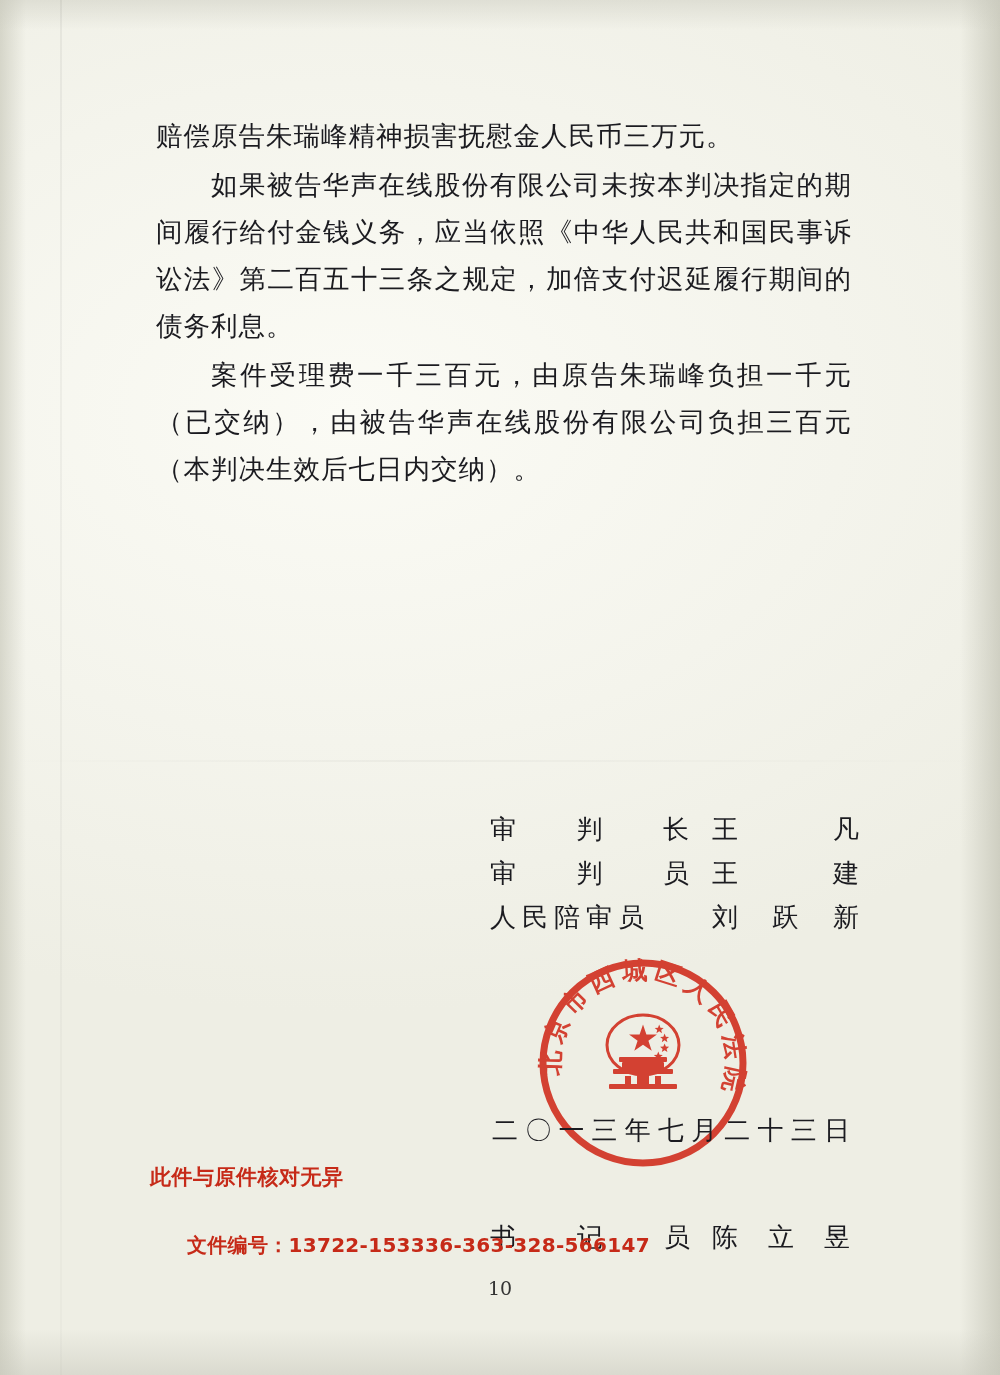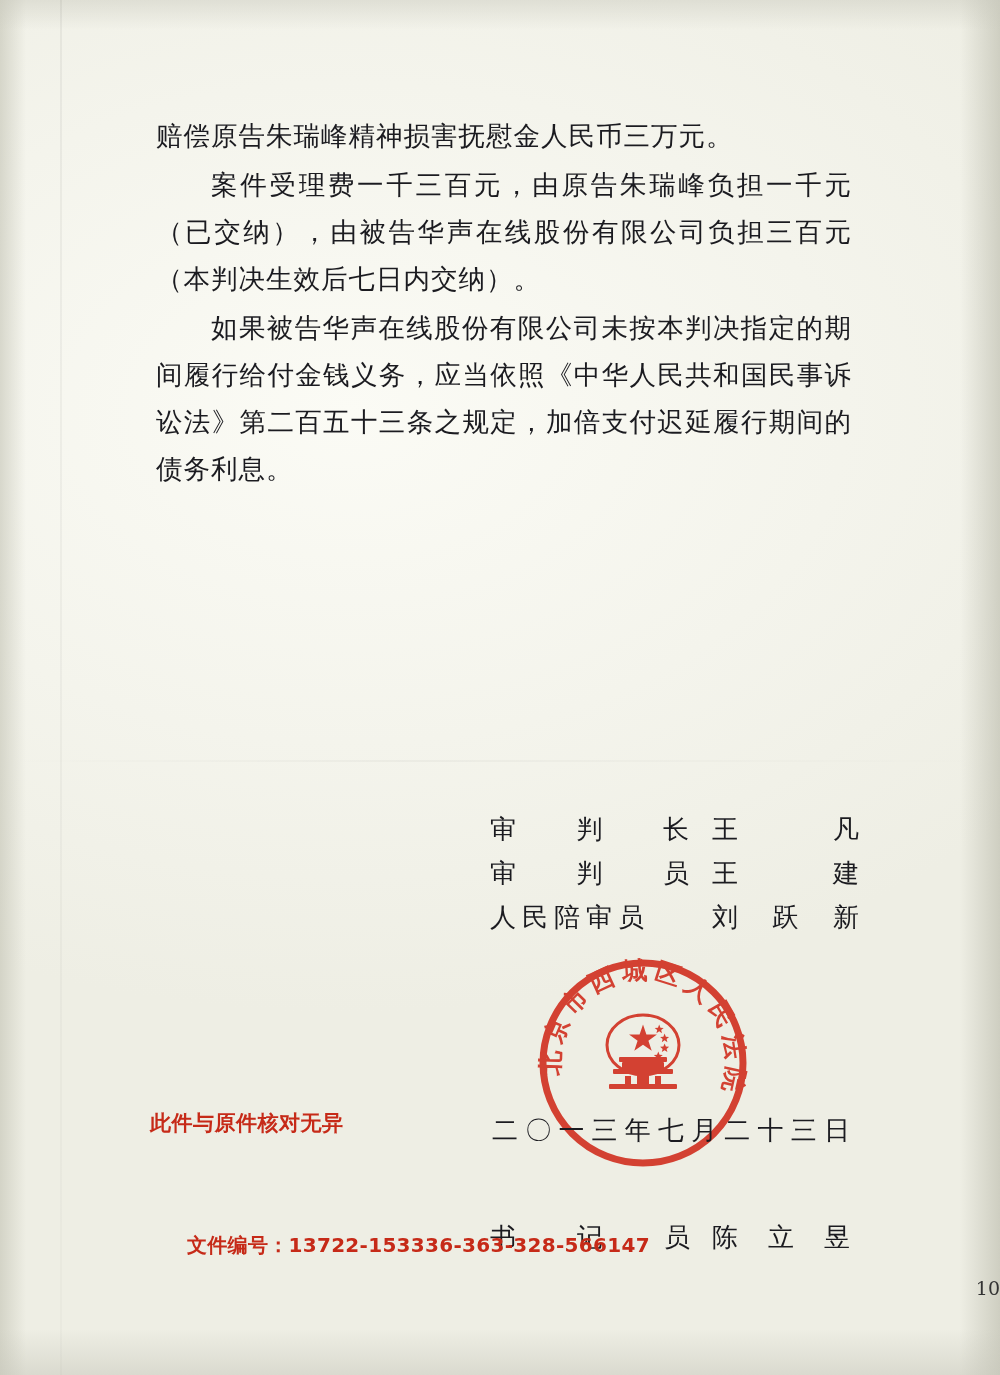--- a/index.html
+++ b/index.html
@@ -140,21 +140,21 @@
     flex: 1;
     display: flex;
     justify-content: space-between;
     padding-left: 22px;
   }
 
   
   .verify-note {
     position: absolute;
     left: 150px;
-    top: 1109px;
+    top: 1163px;
     font-size: 21px;
     color: #c62a18;
     font-family: "DejaVu Sans", "Liberation Sans", sans-serif;
     letter-spacing: 0.5px;
     font-weight: 700;
   }
   .doc-number {
     position: absolute;
     left: 150px;
     top: 1232px;
@@ -164,21 +164,21 @@
     letter-spacing: 0.3px;
     font-weight: 700;
     white-space: nowrap;
     margin-left: 37px;
   }
   .page-number {
     position: absolute;
     left: 0;
     right: 0;
     top: 1277px;
-    text-align: right;
+    text-align: center;
     font-size: 19px;
     color: #333;
     font-family: "DejaVu Serif", "Liberation Serif", serif;
   }
   
   .crease1, .crease2 {
     position: absolute;
     pointer-events: none;
   }
   .crease1 {
@@ -196,22 +196,22 @@
 <div class="page">
   <div class="scan-edge-left"></div>
   <div class="scan-edge-right"></div>
   <div class="scan-edge-top"></div>
   <div class="scan-edge-bottom"></div>
   <div class="crease1"></div>
   <div class="crease2"></div>
 
   <div class="content body-text">
     <p>赔偿原告朱瑞峰精神损害抚慰金人民币三万元。</p>
+    <p class="indent">如果被告华声在线股份有限公司未按本判决指定的期间履行给付金钱义务，应当依照《中华人民共和国民事诉讼法》第二百五十三条之规定，加倍支付迟延履行期间的债务利息。</p>
     <p class="indent">案件受理费一千三百元，由原告朱瑞峰负担一千元（已交纳），由被告华声在线股份有限公司负担三百元（本判决生效后七日内交纳）。</p>
-    <p class="indent">如果被告华声在线股份有限公司未按本判决指定的期间履行给付金钱义务，应当依照《中华人民共和国民事诉讼法》第二百五十三条之规定，加倍支付迟延履行期间的债务利息。</p>
   </div>
 
   <div class="sign-block">
     <div class="sign-row">
       <div class="sign-role">
         <span>审</span>
         <span>判</span>
         <span>长</span>
       </div>
       <div class="sign-name">

